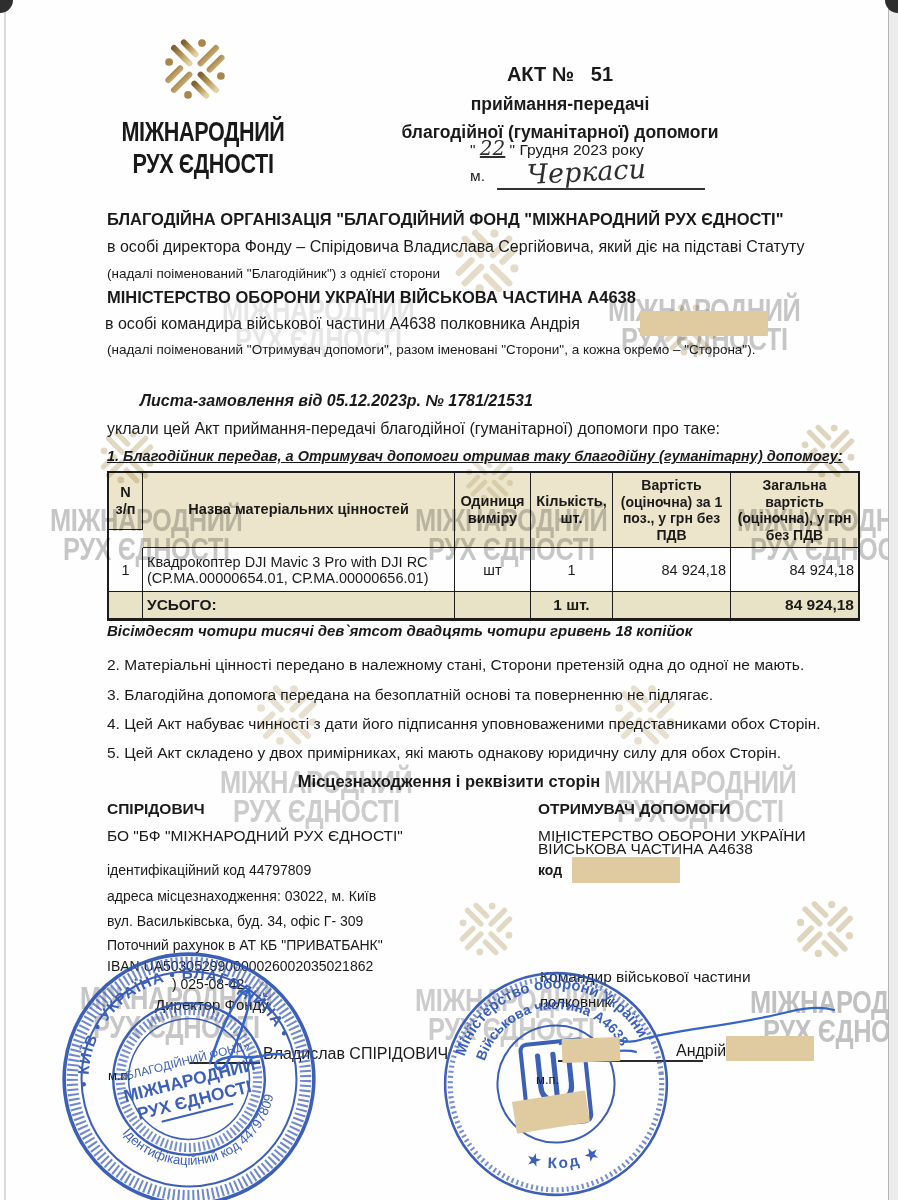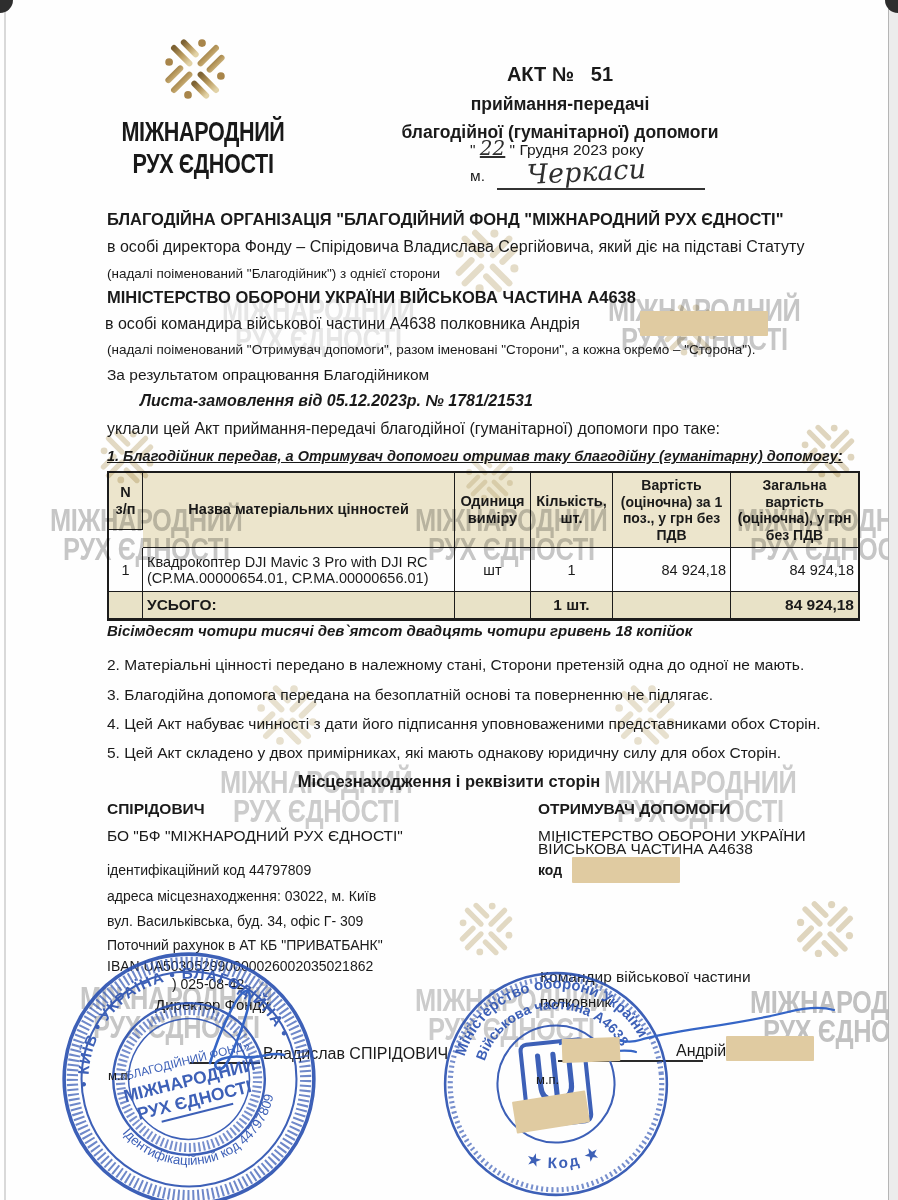--- a/index.html
+++ b/index.html
@@ -188,21 +188,20 @@
   <div class="abs hand" style="left:527px;top:156px;font-size:27px;transform:rotate(-3deg);z-index:2">Черкаси</div>
 
   <div class="abs txt b" style="left:107px;top:210px;width:690px;font-size:16.5px">БЛАГОДІЙНА ОРГАНІЗАЦІЯ "БЛАГОДІЙНИЙ ФОНД "МІЖНАРОДНИЙ РУХ ЄДНОСТІ"</div>
   <div class="abs txt" style="left:107px;top:238px;width:700px;font-size:16px">в особі директора Фонду – Спірідовича Владислава Сергійовича, який діє на підставі Статуту</div>
   <div class="abs txt" style="left:107px;top:266px;width:700px;font-size:13.5px">(надалі поіменований "Благодійник") з однієї сторони</div>
 
   <div class="abs txt b" style="left:107px;top:288px;width:700px;font-size:16.5px">МІНІСТЕРСТВО ОБОРОНИ УКРАЇНИ ВІЙСЬКОВА ЧАСТИНА А4638</div>
   <div class="abs txt" style="left:105px;top:315px;width:700px;font-size:16px">в особі командира військової частини А4638 полковника Андрія</div>
   <div class="redact" style="left:640px;top:311px;width:128px;height:25px"></div>
   <div class="abs txt" style="left:107px;top:342px;width:720px;font-size:13.5px">(надалі поіменований "Отримувач допомоги", разом іменовані "Сторони", а кожна окремо – "Сторона").</div>
-  <div class="abs txt" style="left:107px;top:366px;width:700px;font-size:15.5px">За результатом опрацювання Благодійником</div>
 
   <div class="abs txt b i" style="left:140px;top:392px;width:650px;font-size:16px">Листа-замовлення від 05.12.2023р. № 1781/21531</div>
   <div class="abs txt" style="left:107px;top:420px;width:700px;font-size:16px">уклали цей Акт приймання-передачі благодійної (гуманітарної) допомоги про таке:</div>
   <div class="abs txt b i u" style="left:107px;top:448px;width:740px;font-size:14.5px">1. Благодійник передав, а Отримувач допомоги отримав таку благодійну (гуманітарну) допомогу:</div>
 
   <div class="abs tbl" style="left:107px;top:471px;width:749px">
     <div class="cell hdr" style="height:57px">N з/п</div>
     <div class="cell hdr">Назва матеріальних цінностей</div>
     <div class="cell hdr">Одиниця виміру</div>
     <div class="cell hdr">Кількість, шт.</div>

